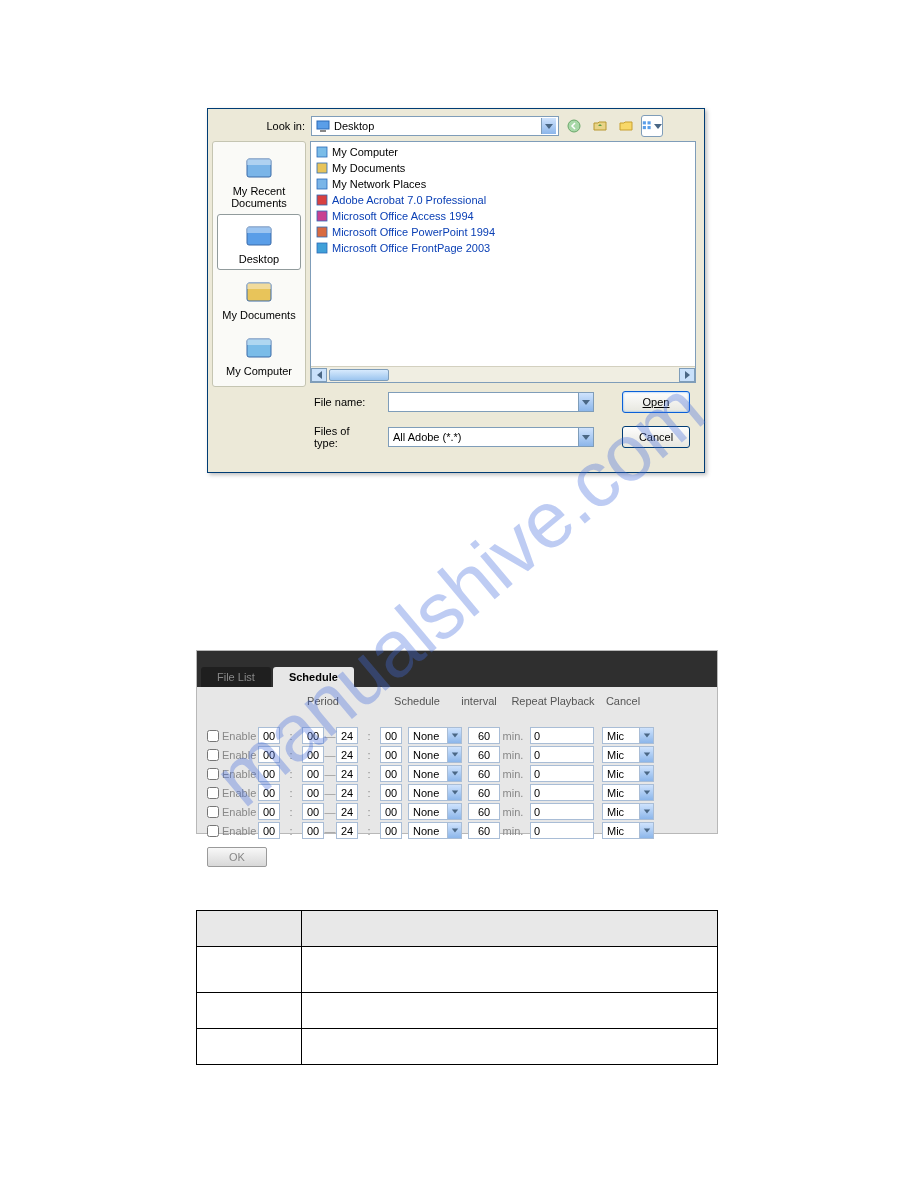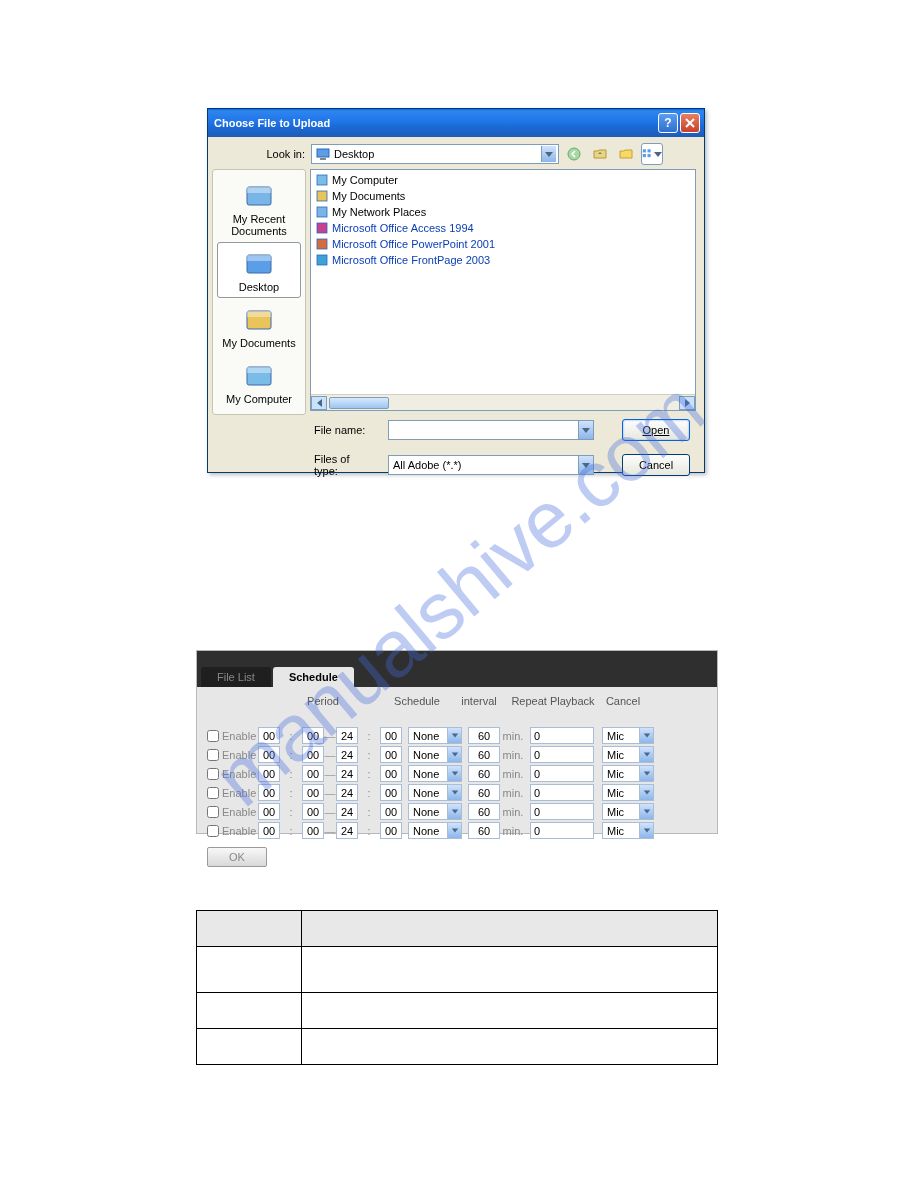--- a/index.html
+++ b/index.html
@@ -166,29 +166,20 @@
   .doctable tr:first-child td { background: #e8e8e8; }
   .doctable tr:nth-child(2) td { height: 46px; }
   .doctable td:first-child { width: 105px; }
 </style>
 </head>
 <body>
 
 <div class="watermark">manualshive.com</div>
 
 <div class="dialog">
-  <div class="titlebar">
-    <span class="title">Choose File to Upload</span>
-    <div class="tbtn help-btn">?</div>
-    <div class="tbtn close-btn">
-      <svg width="10" height="10" viewBox="0 0 10 10">
-          <path d="M1 1 L9 9 M9 1 L1 9" stroke="#fff" stroke-width="2"></path>
-        </svg>
-    </div>
-  </div>
   <div class="dbody">
     <div class="lookin-row">
       <span class="lbl">Look in:</span>
       <div class="combo">
         <svg class="icon" viewBox="0 0 14 14">
             <rect x="1" y="2" width="12" height="8" fill="#5a9ee8" stroke="#2a6ab8"></rect>
             <rect x="4" y="11" width="6" height="2" fill="#888"></rect>
           </svg>
         <span>Desktop</span>
         <div class="dd">
@@ -277,29 +268,35 @@
     <span>My Documents</span>
   </div>
             <div class="file-row">
     <svg class="ficon" viewBox="0 0 14 14">
       <rect x="2" y="2" width="10" height="10" fill="#7ab5e8" stroke="#2a6ab8" stroke-width="0.8"></rect>
     </svg>
     <span>My Network Places</span>
   </div>
             <div class="file-row link">
     <svg class="ficon" viewBox="0 0 14 14">
+      <rect x="2" y="2" width="10" height="10" fill="#d84040" stroke="#2a6ab8" stroke-width="0.8"></rect>
+    </svg>
+    <span>Adobe Acrobat 7.0 Professional</span>
+  </div>
+            <div class="file-row link">
+    <svg class="ficon" viewBox="0 0 14 14">
       <rect x="2" y="2" width="10" height="10" fill="#c84090" stroke="#2a6ab8" stroke-width="0.8"></rect>
     </svg>
     <span>Microsoft Office Access 1994</span>
   </div>
             <div class="file-row link">
     <svg class="ficon" viewBox="0 0 14 14">
       <rect x="2" y="2" width="10" height="10" fill="#d86a40" stroke="#2a6ab8" stroke-width="0.8"></rect>
     </svg>
-    <span>Microsoft Office PowerPoint 2001</span>
+    <span>Microsoft Office PowerPoint 1994</span>
   </div>
             <div class="file-row link">
     <svg class="ficon" viewBox="0 0 14 14">
       <rect x="2" y="2" width="10" height="10" fill="#40a0d8" stroke="#2a6ab8" stroke-width="0.8"></rect>
     </svg>
     <span>Microsoft Office FrontPage 2003</span>
   </div>
           </div>
         <div class="hscroll">
           <div class="arrow">

